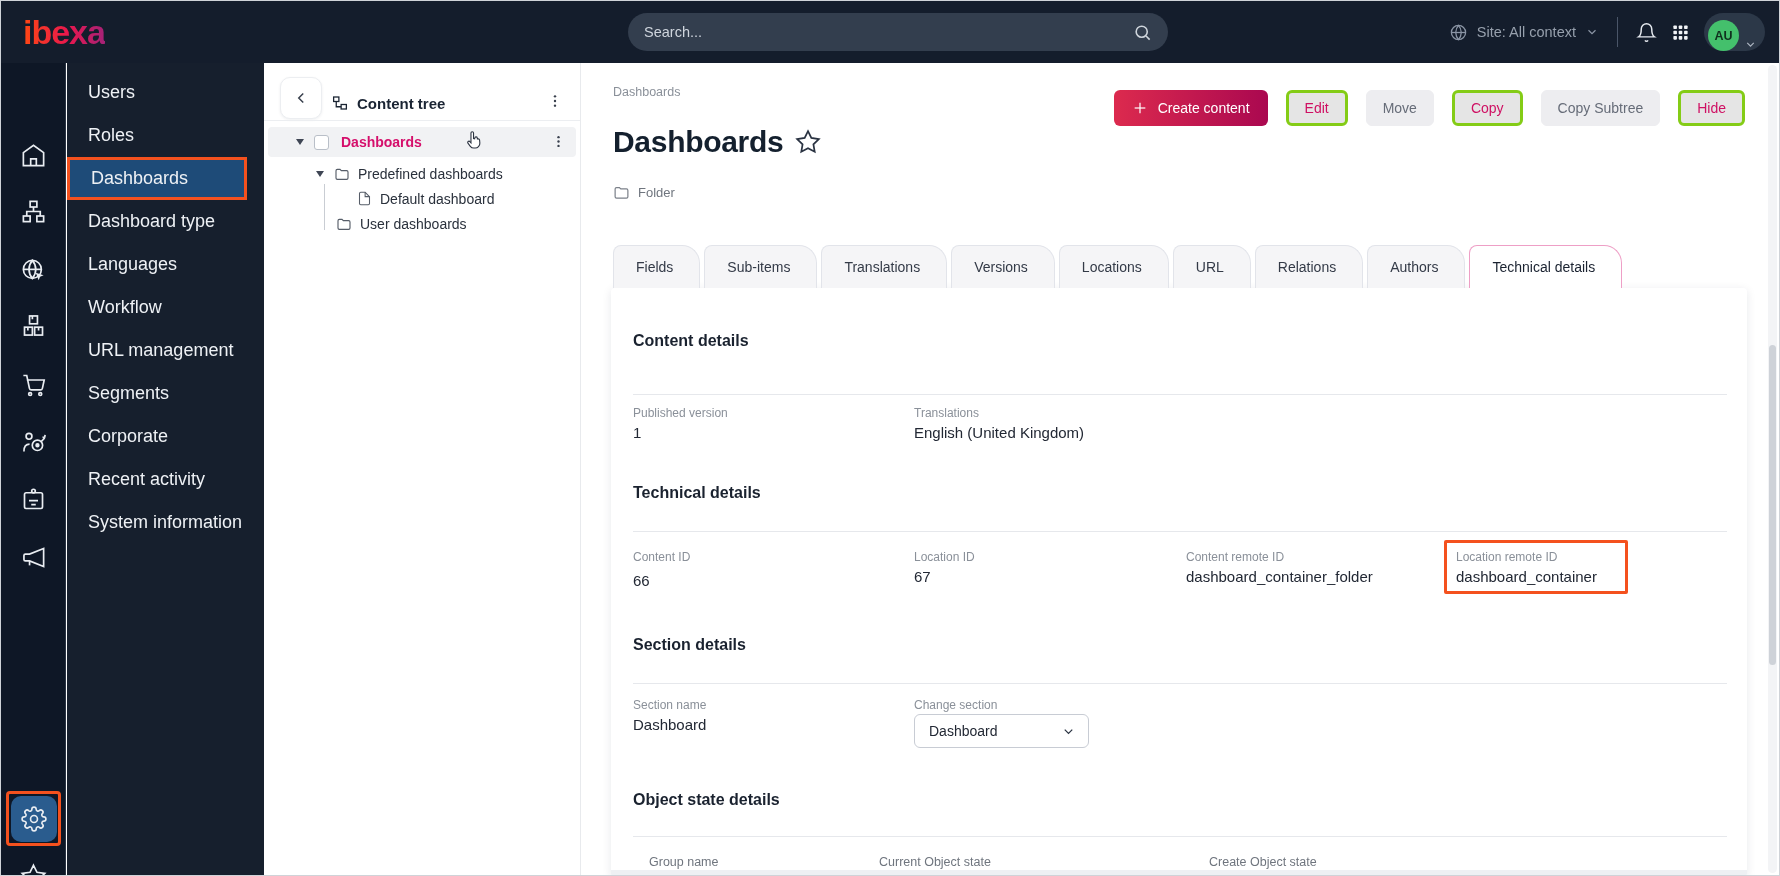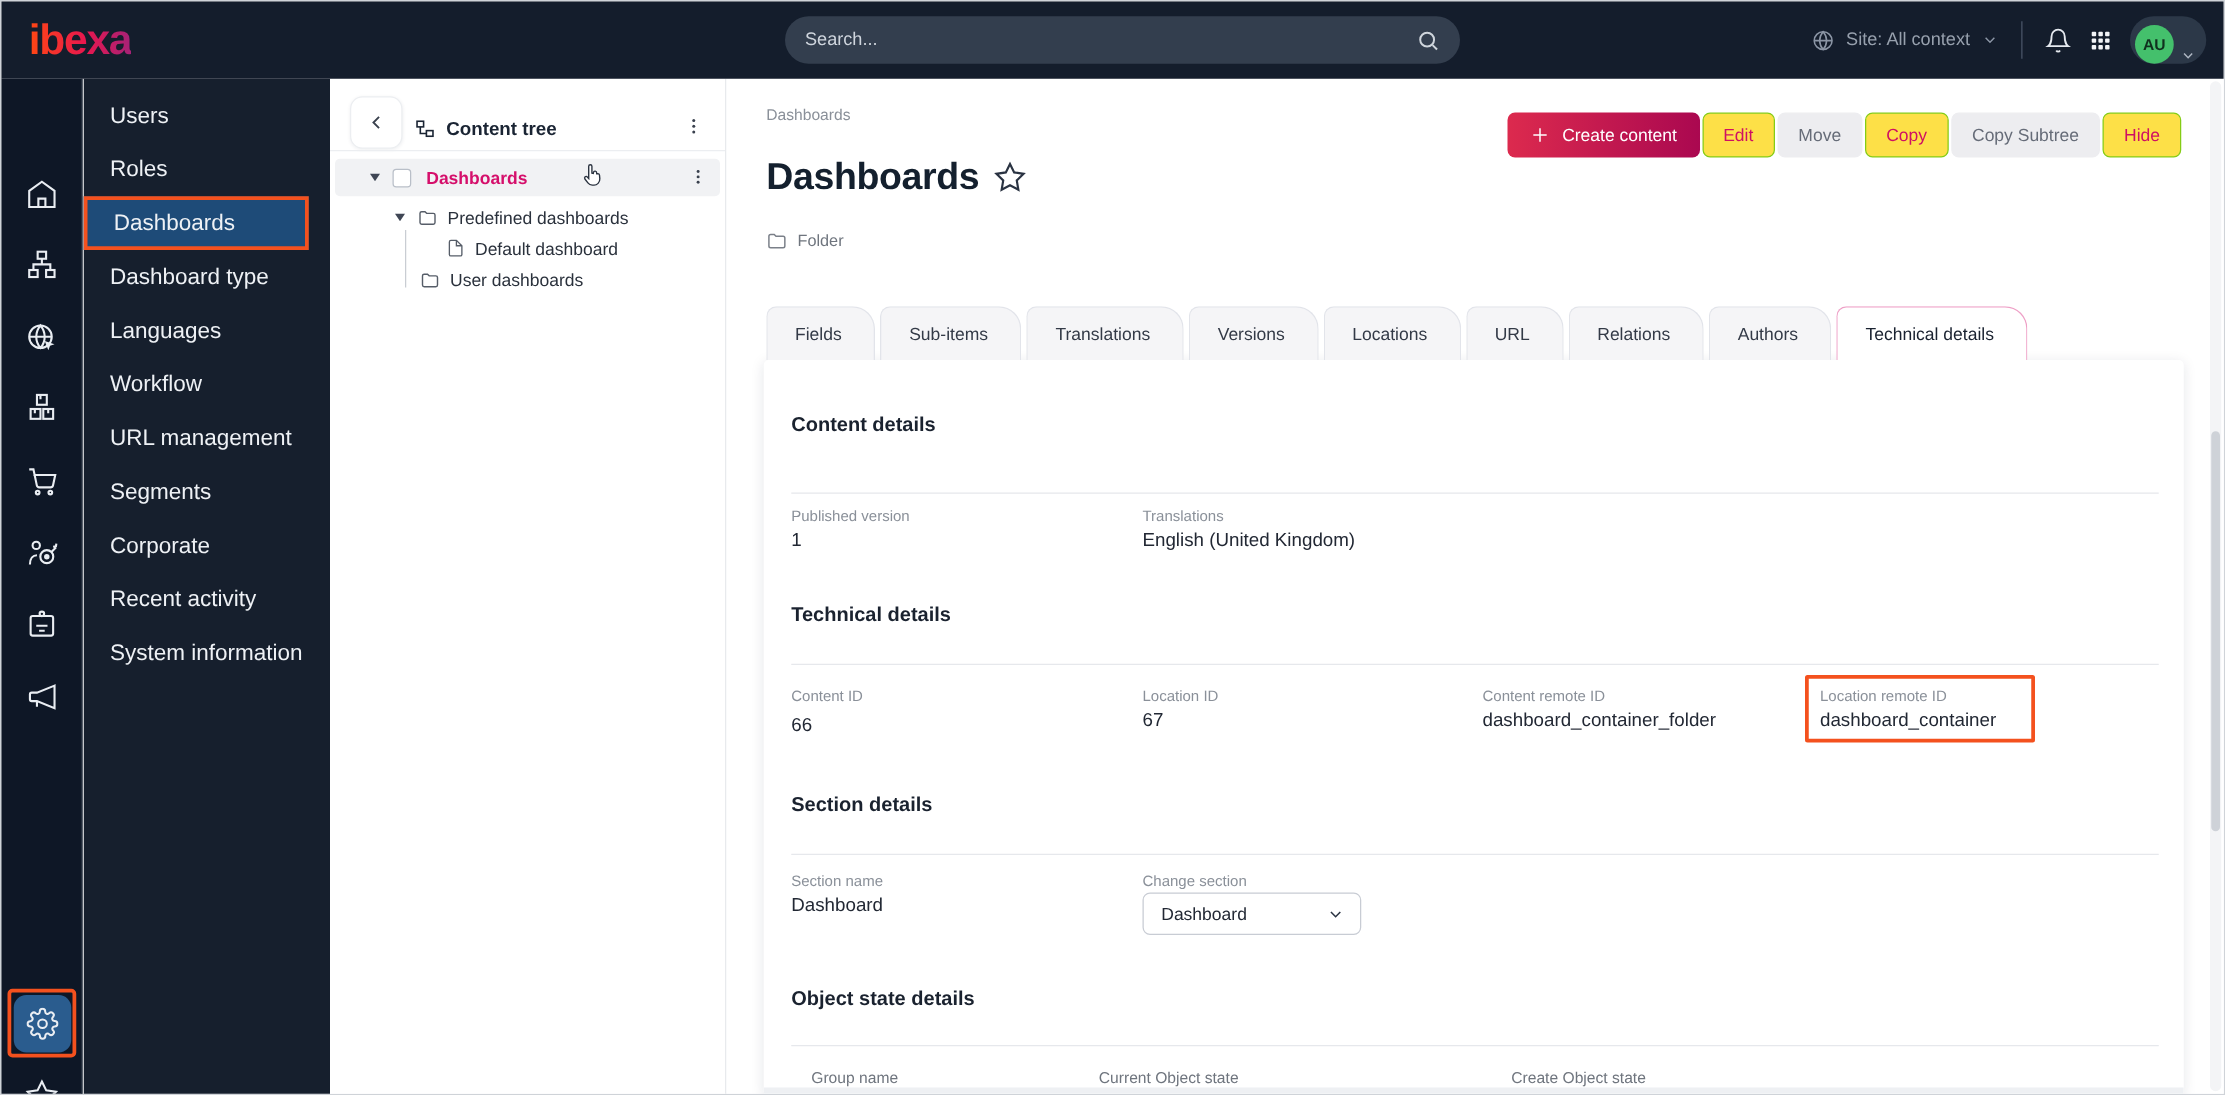--- a/index.html
+++ b/index.html
@@ -42,24 +42,24 @@
   .tree-row { position:relative; height:25px; display:flex; align-items:center; }
   .tree-row.selected { background:#f1f2f4; border-radius:4px; margin:0 4px; height:30px; }
   .caret { width:0; height:0; border-left:4.5px solid transparent; border-right:4.5px solid transparent; border-top:6px solid #3f4654; }
   .checkbox { width:15px; height:15px; background:#fff; border:1px solid #b9bfc8; border-radius:3px; }
   .tree-label-selected { color:#d50f6b; font-weight:bold; }
   .guide { position:absolute; left:60px; top:-2px; width:1px; height:46px; background:#c9cdd3; }
 
   
   .main { position:absolute; left:580px; top:62px; width:1200px; height:814px; background:#fff; }
   .breadcrumb { position:absolute; left:32px; top:22px; font-size:12.5px; color:#8a9099; }
-  .actions { position:absolute; right:36px; top:27px; display:flex; gap:2px; }
+  .actions { position:absolute; right:36px; top:27px; display:flex; gap:18px; }
   .btn { height:36px; border-radius:6px; font-size:14px; font-family:inherit; display:flex; align-items:center; justify-content:center; cursor:pointer; }
   .btn-primary { background:linear-gradient(90deg,#dc2a4e,#aa0850); color:#fff; padding:0 18px; gap:10px; border:none; }
-  .btn-outline { background:#fde047; border:1px solid #84cc16; color:#cf1063; padding:0 16px;text-align:center; }
+  .btn-outline { background:#e5e5e5; border:3px solid #84cc16; color:#cf1063; padding:0 16px;text-align:center; }
   .btn-disabled { background:#ededf0; border:1px solid #ededf0; color:#666c78; padding:0 16px; cursor:default; }
   .page-title { position:absolute; left:32px; top:62px; display:flex; align-items:center; gap:12px; }
   .page-title h1 { font-size:30px; color:#14202e; letter-spacing:-.3px; }
   .ctype { position:absolute; left:32px; top:121px; display:flex; align-items:center; gap:8px; color:#6f757e; font-size:13px; }
 
   .tabs { position:absolute; left:32px; top:182px; height:43px; display:flex; gap:4px; z-index:6; }
   .tab { height:43px; padding:0 26px 0 22px; display:flex; align-items:center; font-size:14px; color:#333a47;
          background:#f5f5f7; border:1px solid #e2e4ea; border-bottom:none; border-radius:8px 18px 0 0; cursor:pointer; }
   .tab.active { background:#fff; border:1px solid #ee9fc6; border-bottom:none; color:#1a2230; position:relative; z-index:7; }
 

